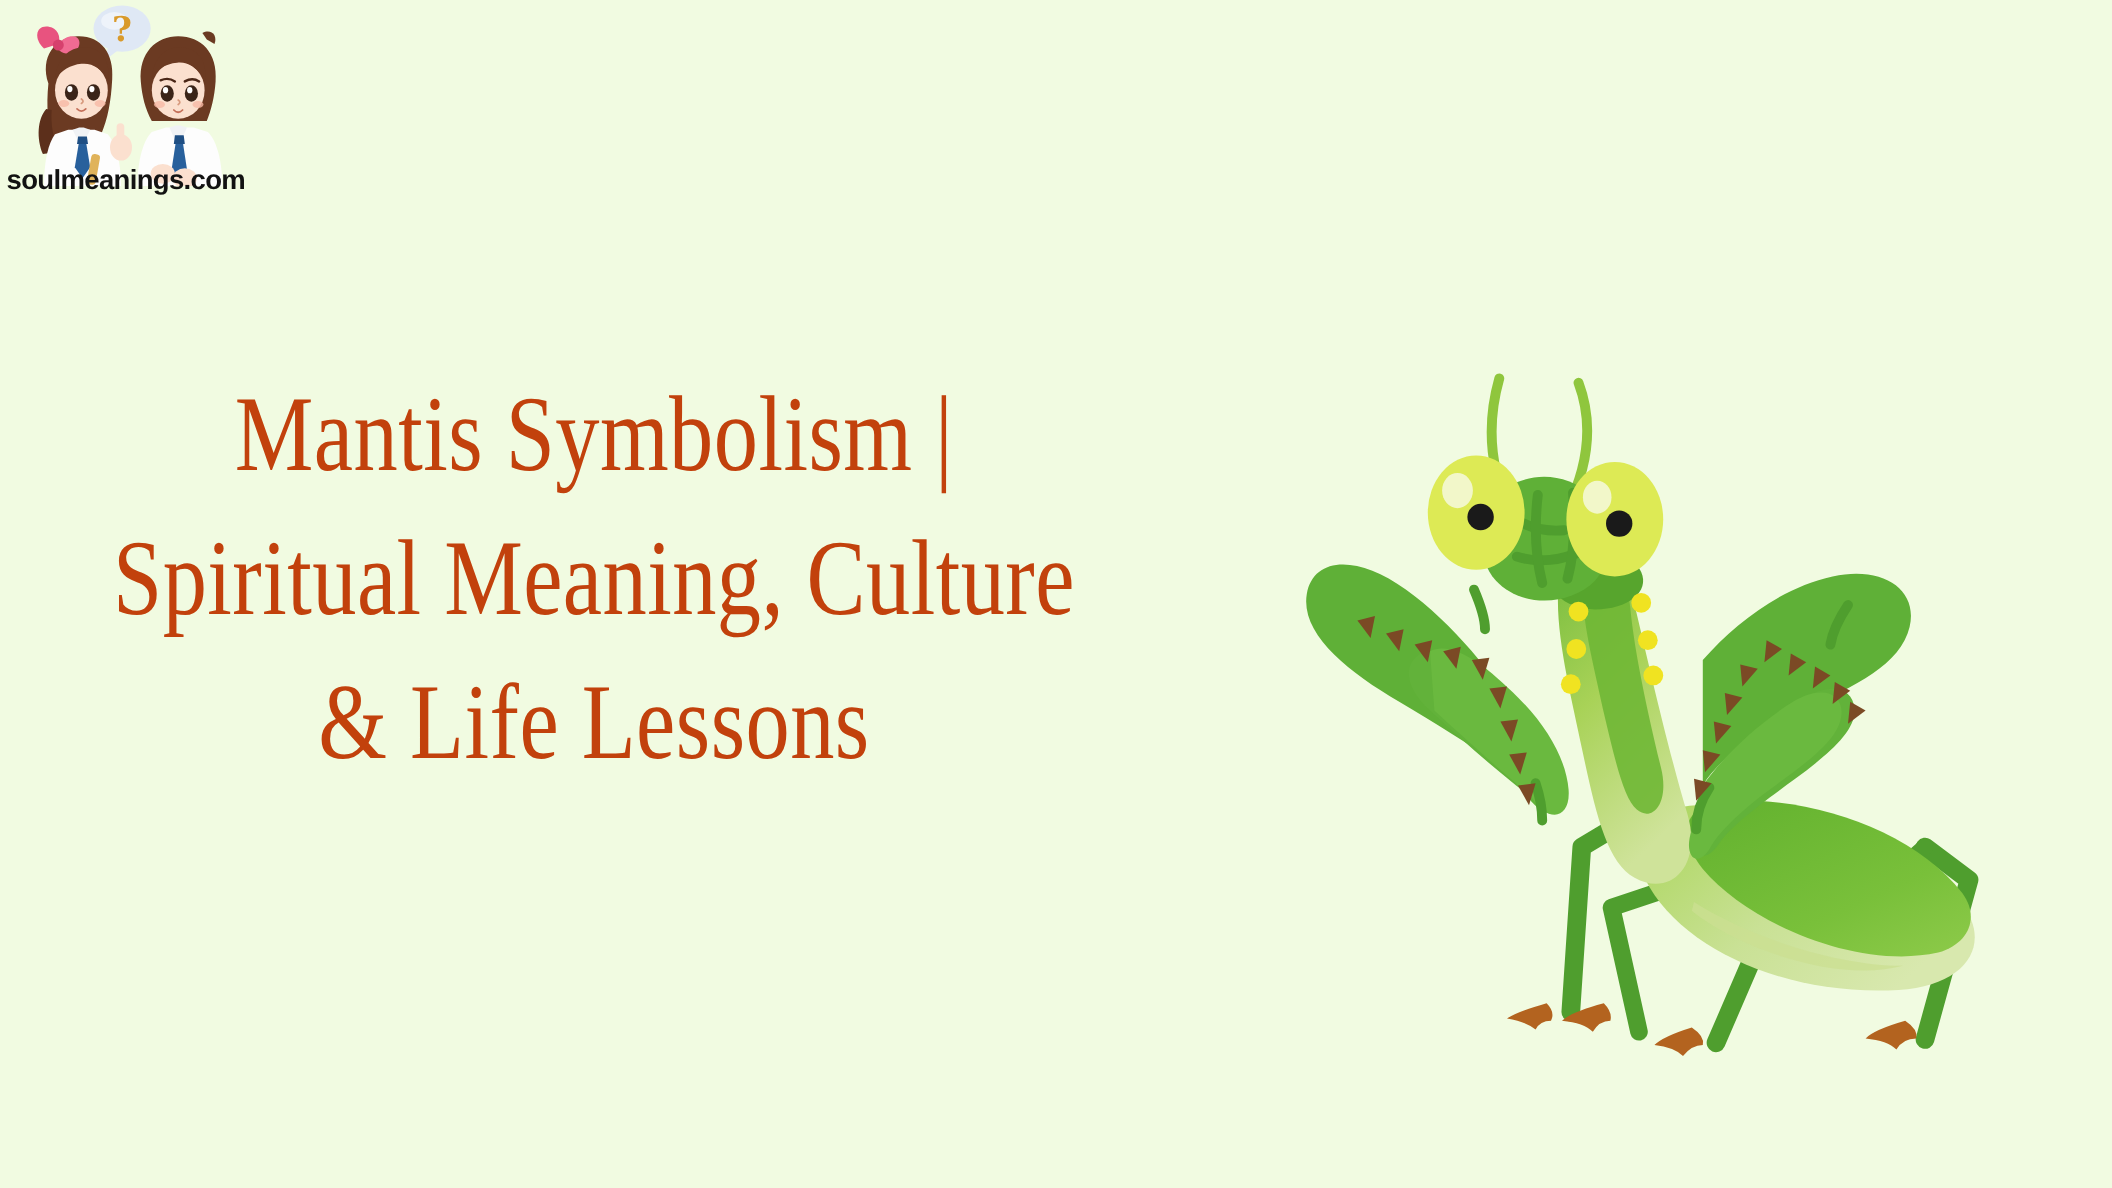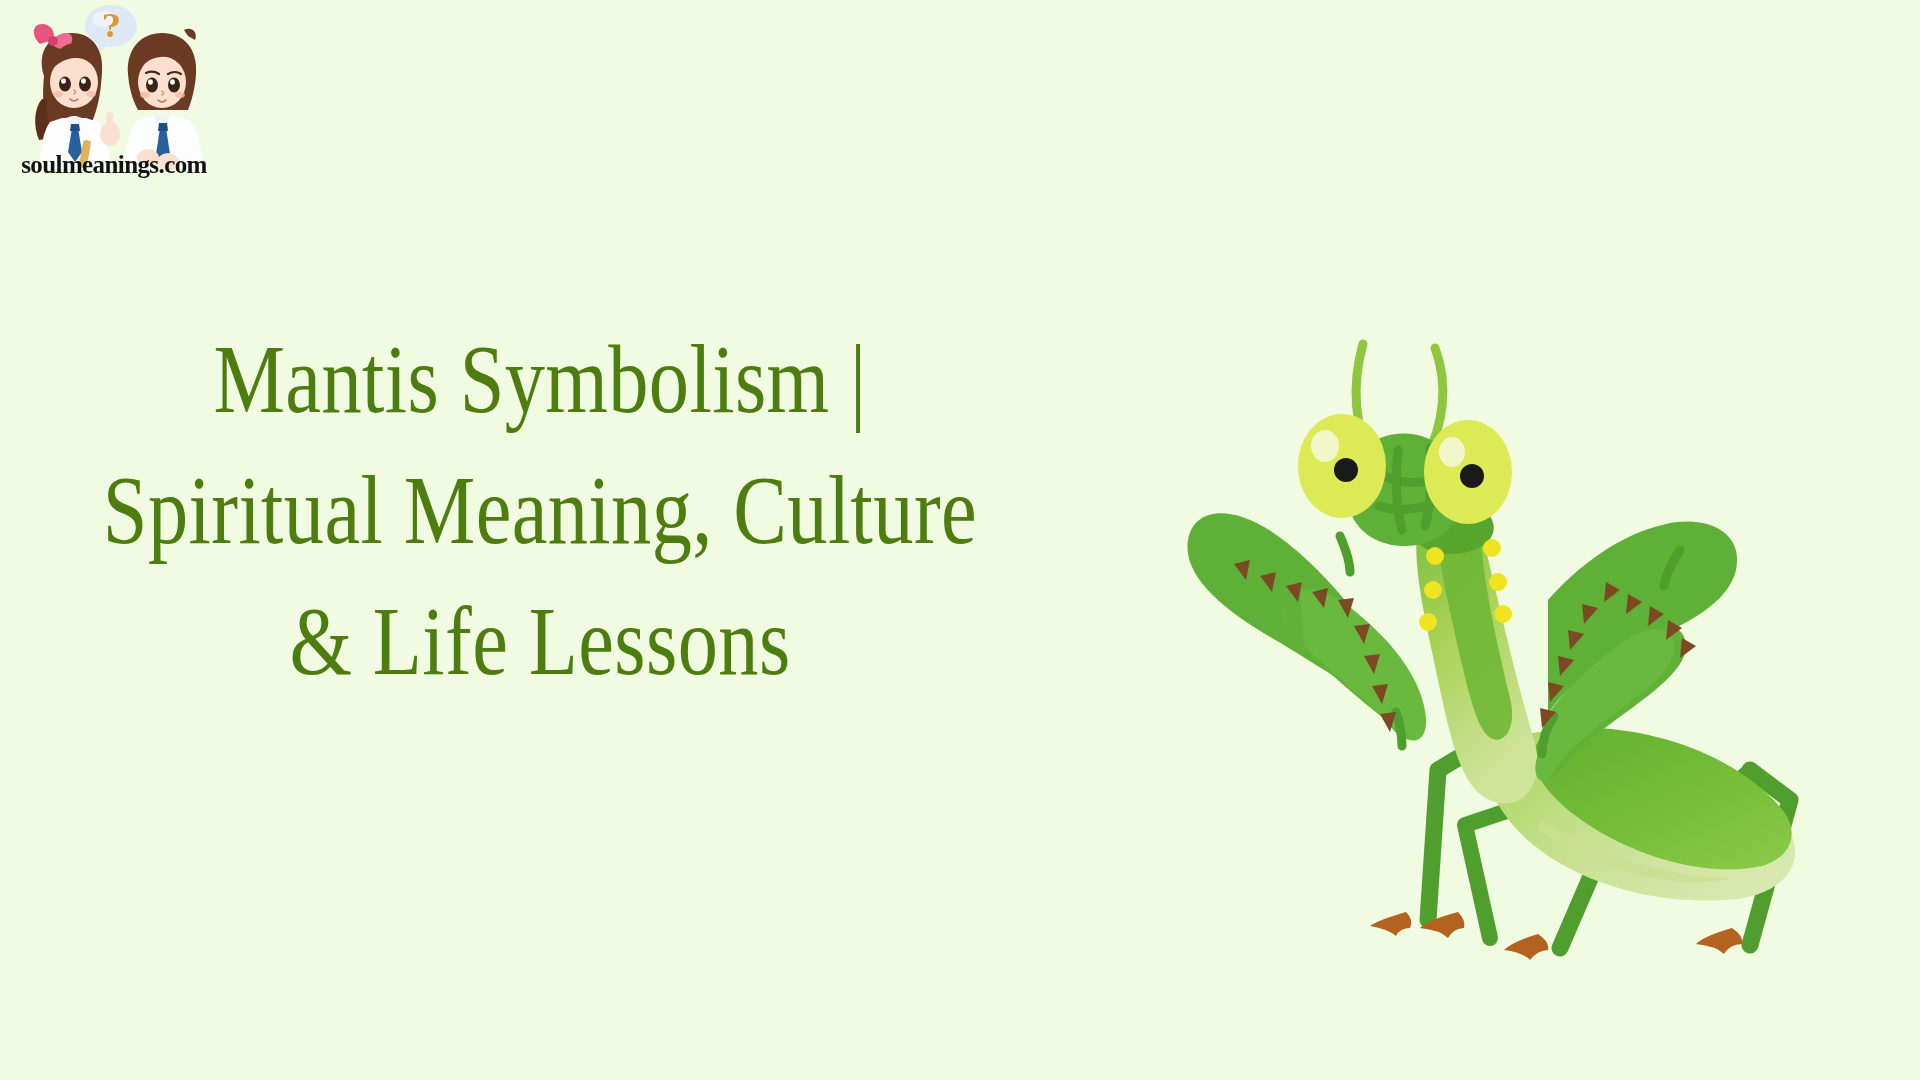--- a/index.html
+++ b/index.html
@@ -30,36 +30,36 @@
     top: 0;
     width: 220px;
     height: 165px;
   }
   #logo-wordmark {
     position: absolute;
     left: 0;
     top: 148px;
     width: 216px;
     text-align: center;
-    font-family: Liberation Serif, serif;
+    font-family: Liberation Sans, sans-serif;
     font-weight: bold;
     font-size: 25px;
     letter-spacing: -0.6px;
     color: #121212;
     line-height: 1;
   }
 
   
   #title-block {
     position: absolute;
     left: 0;
-    top: 314px;
+    top: 330px;
     width: 1080px;
     text-align: center;
-    color: #4d7c0f;
+    color: #c2410c;
   }
   #page-title {
     font-family: "Liberation Serif", serif;
     font-weight: 400;
     font-size: 98px;
     line-height: 131px;
     letter-spacing: 0.5px;
     margin: 0;
     padding: 0;
     transform: scaleX(0.82);

